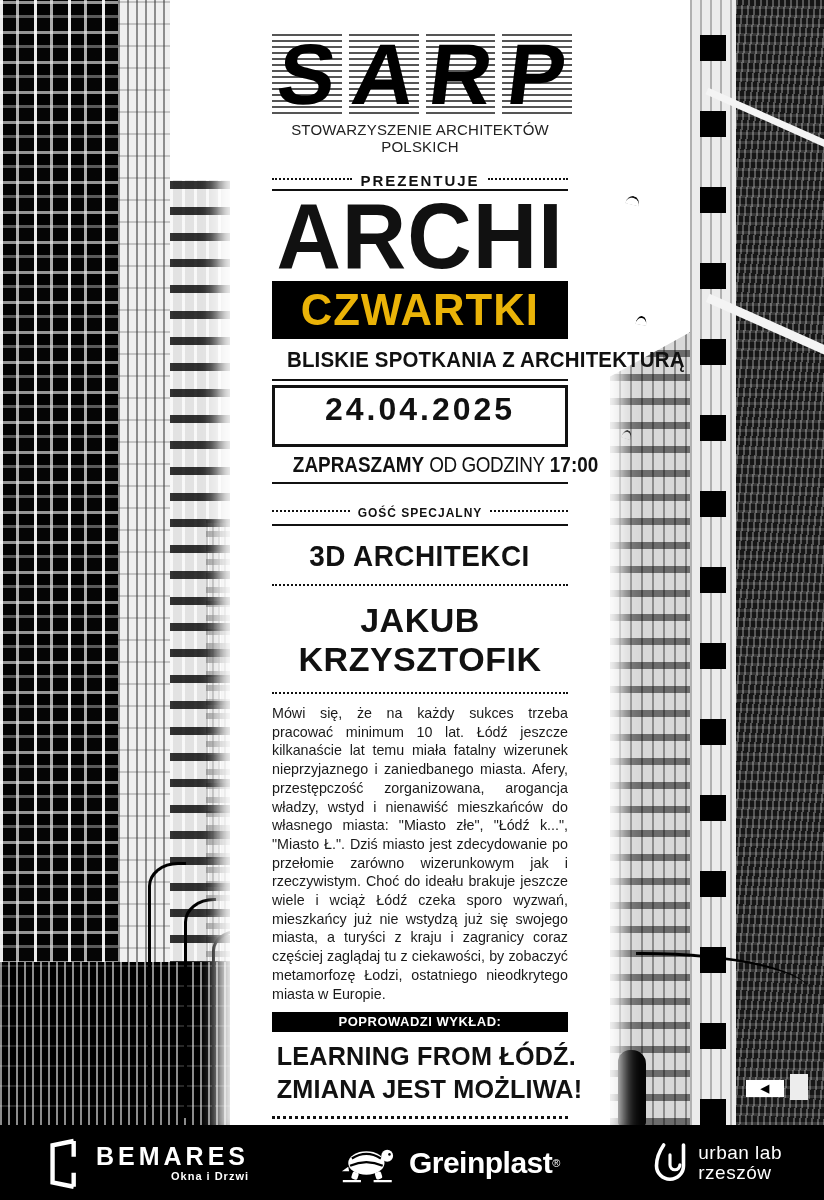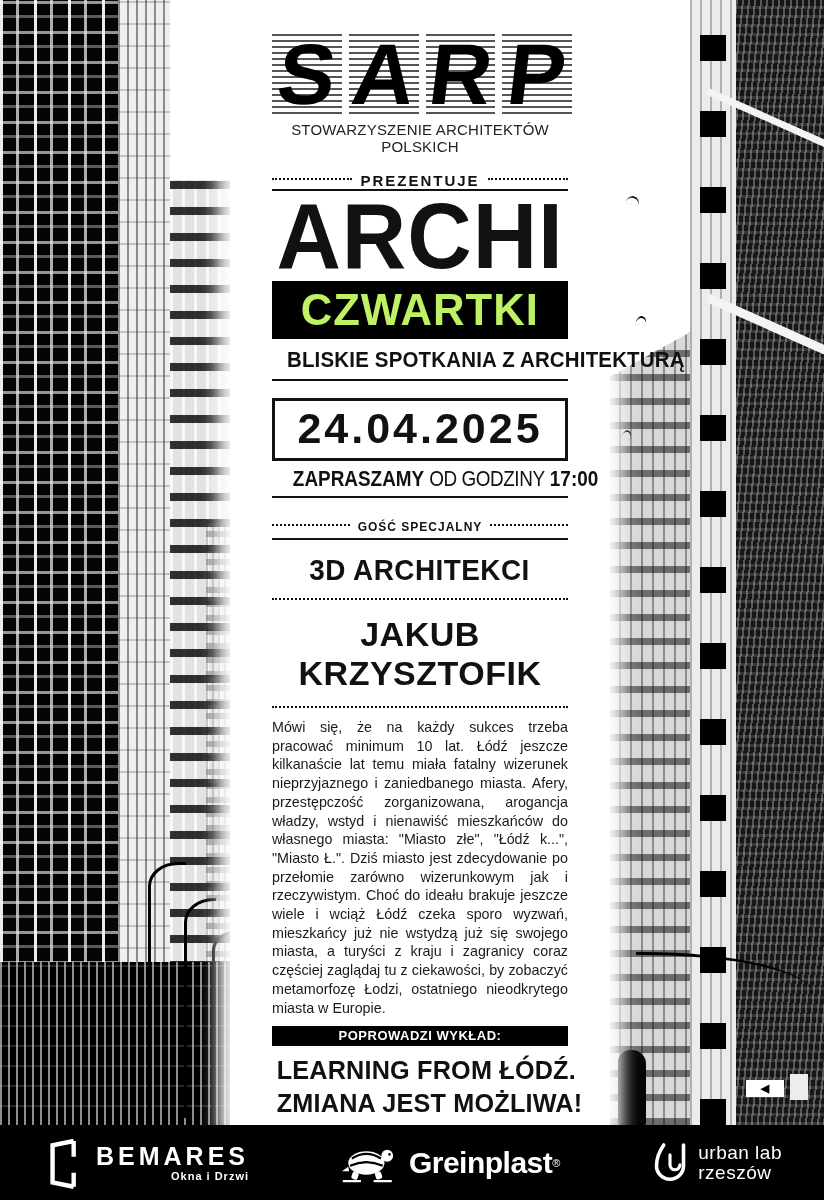--- a/index.html
+++ b/index.html
@@ -76,26 +76,26 @@
 
   .dotrow { display:flex; align-items:center; gap:8px; }
   .dots { flex:1; border-bottom:2.5px dotted #111; height:0; transform:translateY(-2px); }
   .presents-row { margin-top:17px; font-size:15px; font-weight:bold; letter-spacing:2px; }
   .rule { border-top:2.5px solid #111; }
   .rule.thin { border-top-width:1.5px; }
   .dotline { border-top:2.5px dotted #111; }
   .dotline.heavy { border-top:3.5px dotted #111; }
 
   .title1 { margin-top:1px; font-size:92px; font-weight:bold; line-height:88px; letter-spacing:1px; white-space:nowrap; }
-  .title2-box { margin-top:1px; background:#000; color:#bef264; font-size:45px; font-weight:bold; line-height:58px; letter-spacing:1px; }
+  .title2-box { margin-top:1px; background:#000; color:#eab308; font-size:45px; font-weight:bold; line-height:58px; letter-spacing:1px; }
   .subtitle { margin-top:8px; font-size:22px; font-weight:bold; letter-spacing:.2px;text-align:center; }
   .rule.r-sub { margin-top:6px; }
 
   .series-badge { margin-top:24px; background:#000; color:#fff; font-size:15.5px; font-weight:bold; padding:3px 0 4px; letter-spacing:.3px; }
-  .date-box { margin-top:17px; border:3.5px solid #111; font-size:43px; font-weight:bold; letter-spacing:3px; padding:3px 0 5px; }
+  .date-box { margin-top:4px; border:3.5px solid #111; font-size:32px; font-weight:bold; letter-spacing:3px; padding:3px 0 16px; }
   .invite { margin-top:6px; font-size:21.5px; font-weight:bold; }
   .invite .lite { font-weight:normal; letter-spacing:-.5px; }
   .rule.r-inv { margin-top:4px; }
 
   .guest-row { margin-top:22px; font-size:12px; font-weight:bold; letter-spacing:1px; }
   .rule.r-guest { margin-top:4px; border-top-width:2px; }
   .studio { margin-top:13px; font-size:30px; font-weight:bold; letter-spacing:.5px; }
   .dotline.d-studio { margin-top:11px; }
   .name { font-size:34px; font-weight:bold; line-height:39px; letter-spacing:.5px; }
   .name.first { margin-top:15px; }

